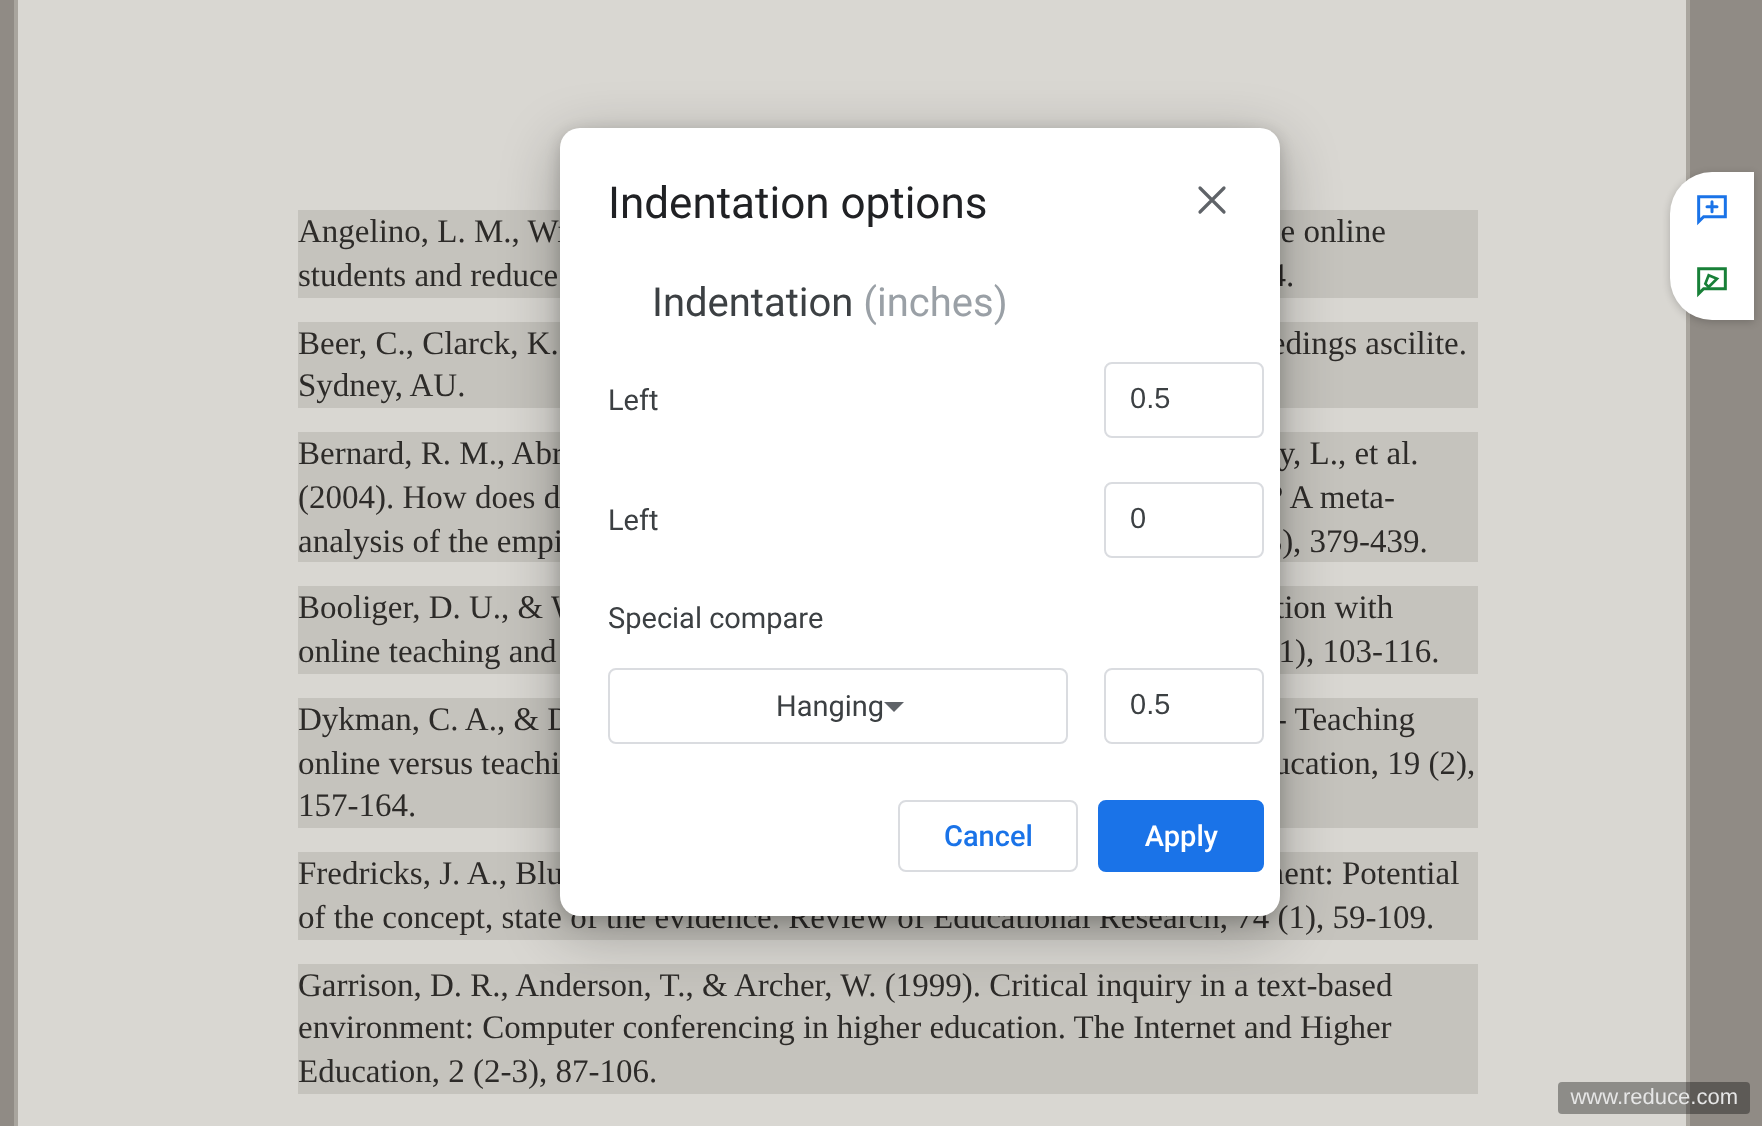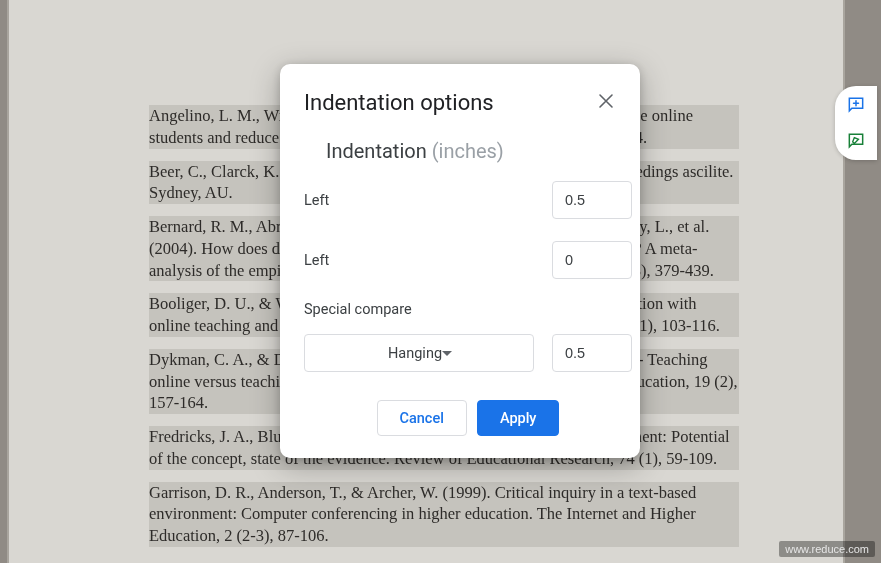--- a/index.html
+++ b/index.html
@@ -108,21 +108,21 @@
     border-right: 5px solid transparent;
     border-top: 5px solid #5f6368;
   }
   .section-title {
     font-size: 14.5px;
     color: #3c4043;
     margin-bottom: 16px;
   }
   .dialog-actions {
     display: flex;
-    justify-content: center;
+    justify-content: flex-end;
     gap: 10px;
   }
   .btn {
     height: 36px;
     padding: 0 22px;
     border-radius: 4px;
     font-size: 14.5px;
     font-weight: 500;
     cursor: pointer;
     display: inline-flex;

